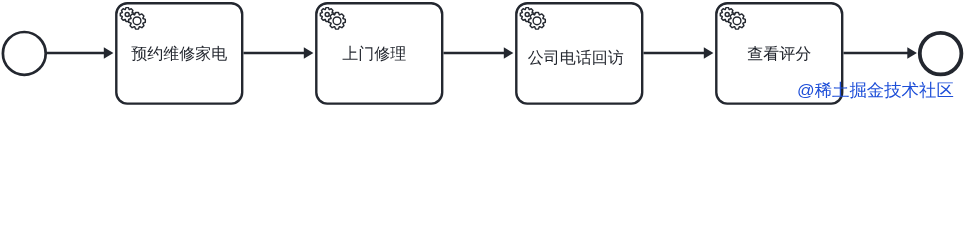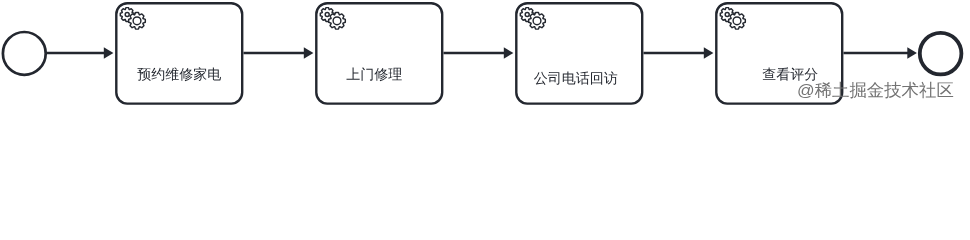--- a/index.html
+++ b/index.html
@@ -6,23 +6,23 @@
   html,body{margin:0;padding:0;}
   body{width:970px;height:108px;background:#ffffff;overflow:hidden;
        font-family:"Liberation Sans",sans-serif;}
   #canvas{position:relative;width:970px;height:108px;background:#ffffff;}
   svg.diagram{position:absolute;left:0;top:0;width:970px;height:108px;display:block;}
   .flow-line{stroke:#23272f;stroke-width:2.4;fill:none;}
   .flow-arrowhead{fill:#23272f;stroke:none;}
   .event-circle{fill:#ffffff;stroke:#23272f;}
   .task-box{fill:#ffffff;stroke:#23272f;stroke-width:2.4;}
   .gears-icon{fill:#ffffff;stroke:#23272f;stroke-width:1.45;stroke-linejoin:round;}
-  .task-label{position:absolute;text-align:center;color:#1f232b;font-size:14px;
-     line-height:16px;font-family:"Liberation Sans",sans-serif;white-space:nowrap;margin-top:20px;}
-  .watermark{position:absolute;font-size:17.4px;white-space:nowrap;color:#737373;
+  .task-label{position:absolute;text-align:center;color:#1f232b;font-size:16px;
+     line-height:16px;font-family:"Liberation Sans",sans-serif;white-space:nowrap;}
+  .watermark{position:absolute;font-size:17.4px;white-space:nowrap;color:#1d4ed8;
      font-family:"Liberation Sans",sans-serif;}
 </style>
 </head>
 <body>
 
 <div id="canvas">
 
   <svg class="diagram" viewBox="0 0 970 108">
 
     <g>
@@ -85,16 +85,16 @@
           <circle cx="10.9" cy="11.3" r="2"></circle>
           <path d="M29.02 16.15 L29.02 19.05 L26.67 19.91 L26.55 20.19 L27.61 22.46 L25.56 24.51 L23.29 23.45 L23.01 23.57 L22.15 25.92 L19.25 25.92 L18.39 23.57 L18.11 23.45 L15.84 24.51 L13.79 22.46 L14.85 20.19 L14.73 19.91 L12.38 19.05 L12.38 16.15 L14.73 15.29 L14.85 15.01 L13.79 12.74 L15.84 10.69 L18.11 11.75 L18.39 11.63 L19.25 9.28 L22.15 9.28 L23.01 11.63 L23.29 11.75 L25.56 10.69 L27.61 12.74 L26.55 15.01 L26.67 15.29 Z"></path>
           <circle cx="20.7" cy="17.6" r="3.9"></circle>
         </g>
     </g>
   </svg>
 
   <div class="task-label" style="left: 116.3px; width: 125.9px; top: 46px;">预约维修家电</div>
   <div class="task-label" style="left: 316.3px; width: 116px; top: 46px;">上门修理</div>
   <div class="task-label" style="left: 516.3px; width: 119px; top: 50px;">公司电话回访</div>
-  <div class="task-label" style="left: 716.3px; width: 125.9px; top: 46px; padding-left: 11px;">查看评分</div>
+  <div class="task-label" style="left: 716.3px; width: 125.9px; top: 46px;">查看评分</div>
 
   <div class="watermark" style="left: 797px; top: 78px;">@稀土掘金技术社区</div>
 </div>
 
 </body></html>

